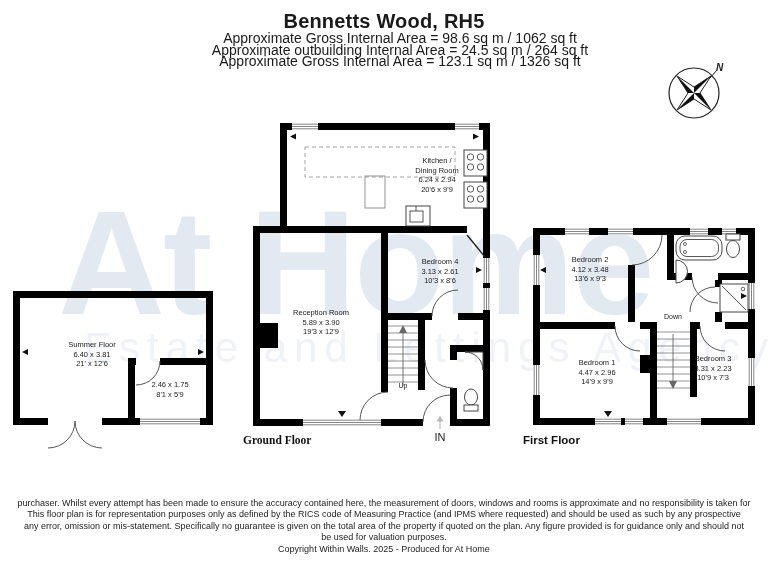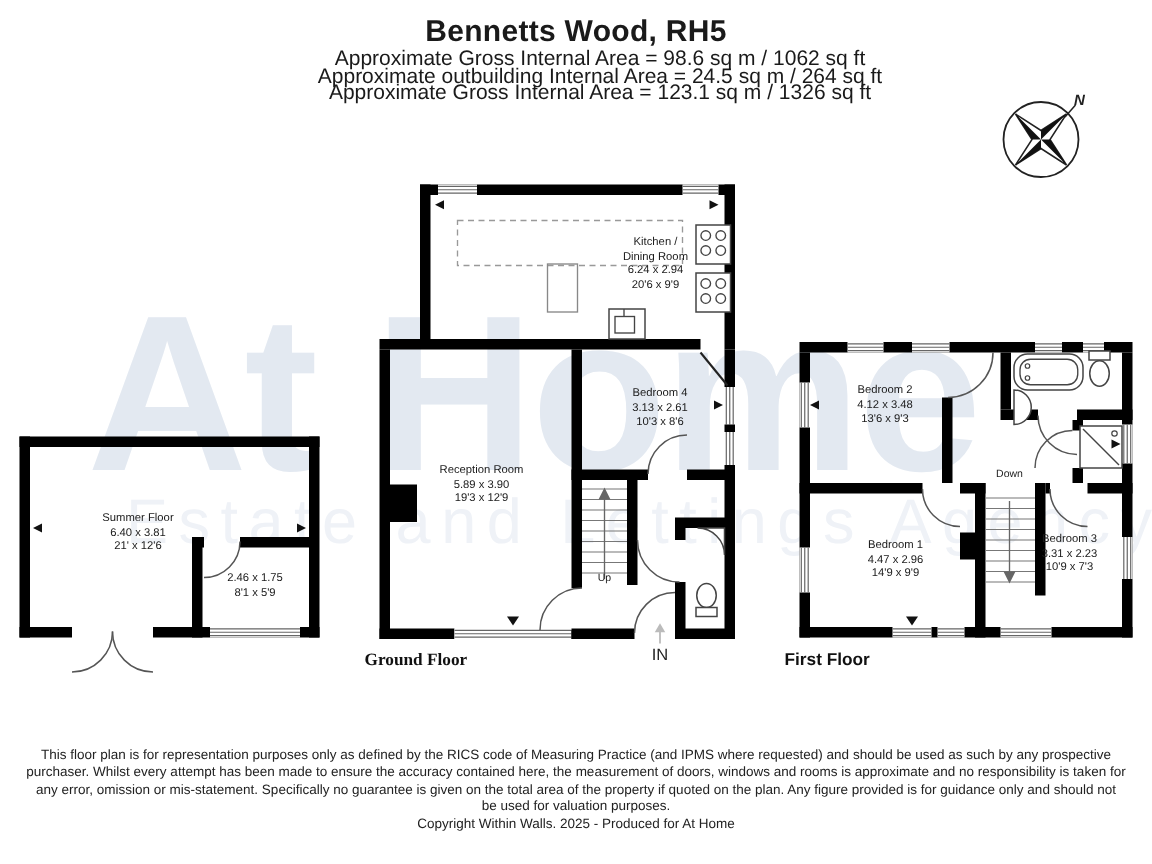--- a/index.html
+++ b/index.html
@@ -296,18 +296,18 @@
 
 <div class="tiny-label" style="left:403px;top:382px;">Up</div>
 <div class="tiny-label" style="left:673px;top:313px;">Down</div>
 <div id="in-label" style="left:440px;top:431px;">IN</div>
 <div id="north-label" style="left:716px;top:62px;">N</div>
 
 <div class="floor-label" style="left:243px;top:434px;font-family:Liberation Serif, serif;">Ground Floor</div>
 <div class="floor-label" style="left:523px;top:434px;">First Floor</div>
 
 <div id="footer">
+  <div>purchaser. Whilst every attempt has been made to ensure the accuracy contained here, the measurement of doors, windows and rooms is approximate and no responsibility is taken for</div>
   <div>This floor plan is for representation purposes only as defined by the RICS code of Measuring Practice (and IPMS where requested) and should be used as such by any prospective</div>
-  <div>purchaser. Whilst every attempt has been made to ensure the accuracy contained here, the measurement of doors, windows and rooms is approximate and no responsibility is taken for</div>
   <div>any error, omission or mis-statement. Specifically no guarantee is given on the total area of the property if quoted on the plan. Any figure provided is for guidance only and should not</div>
   <div>be used for valuation purposes.</div>
   <div>Copyright Within Walls. 2025 - Produced for At Home</div>
 </div>
 
 </body></html>

